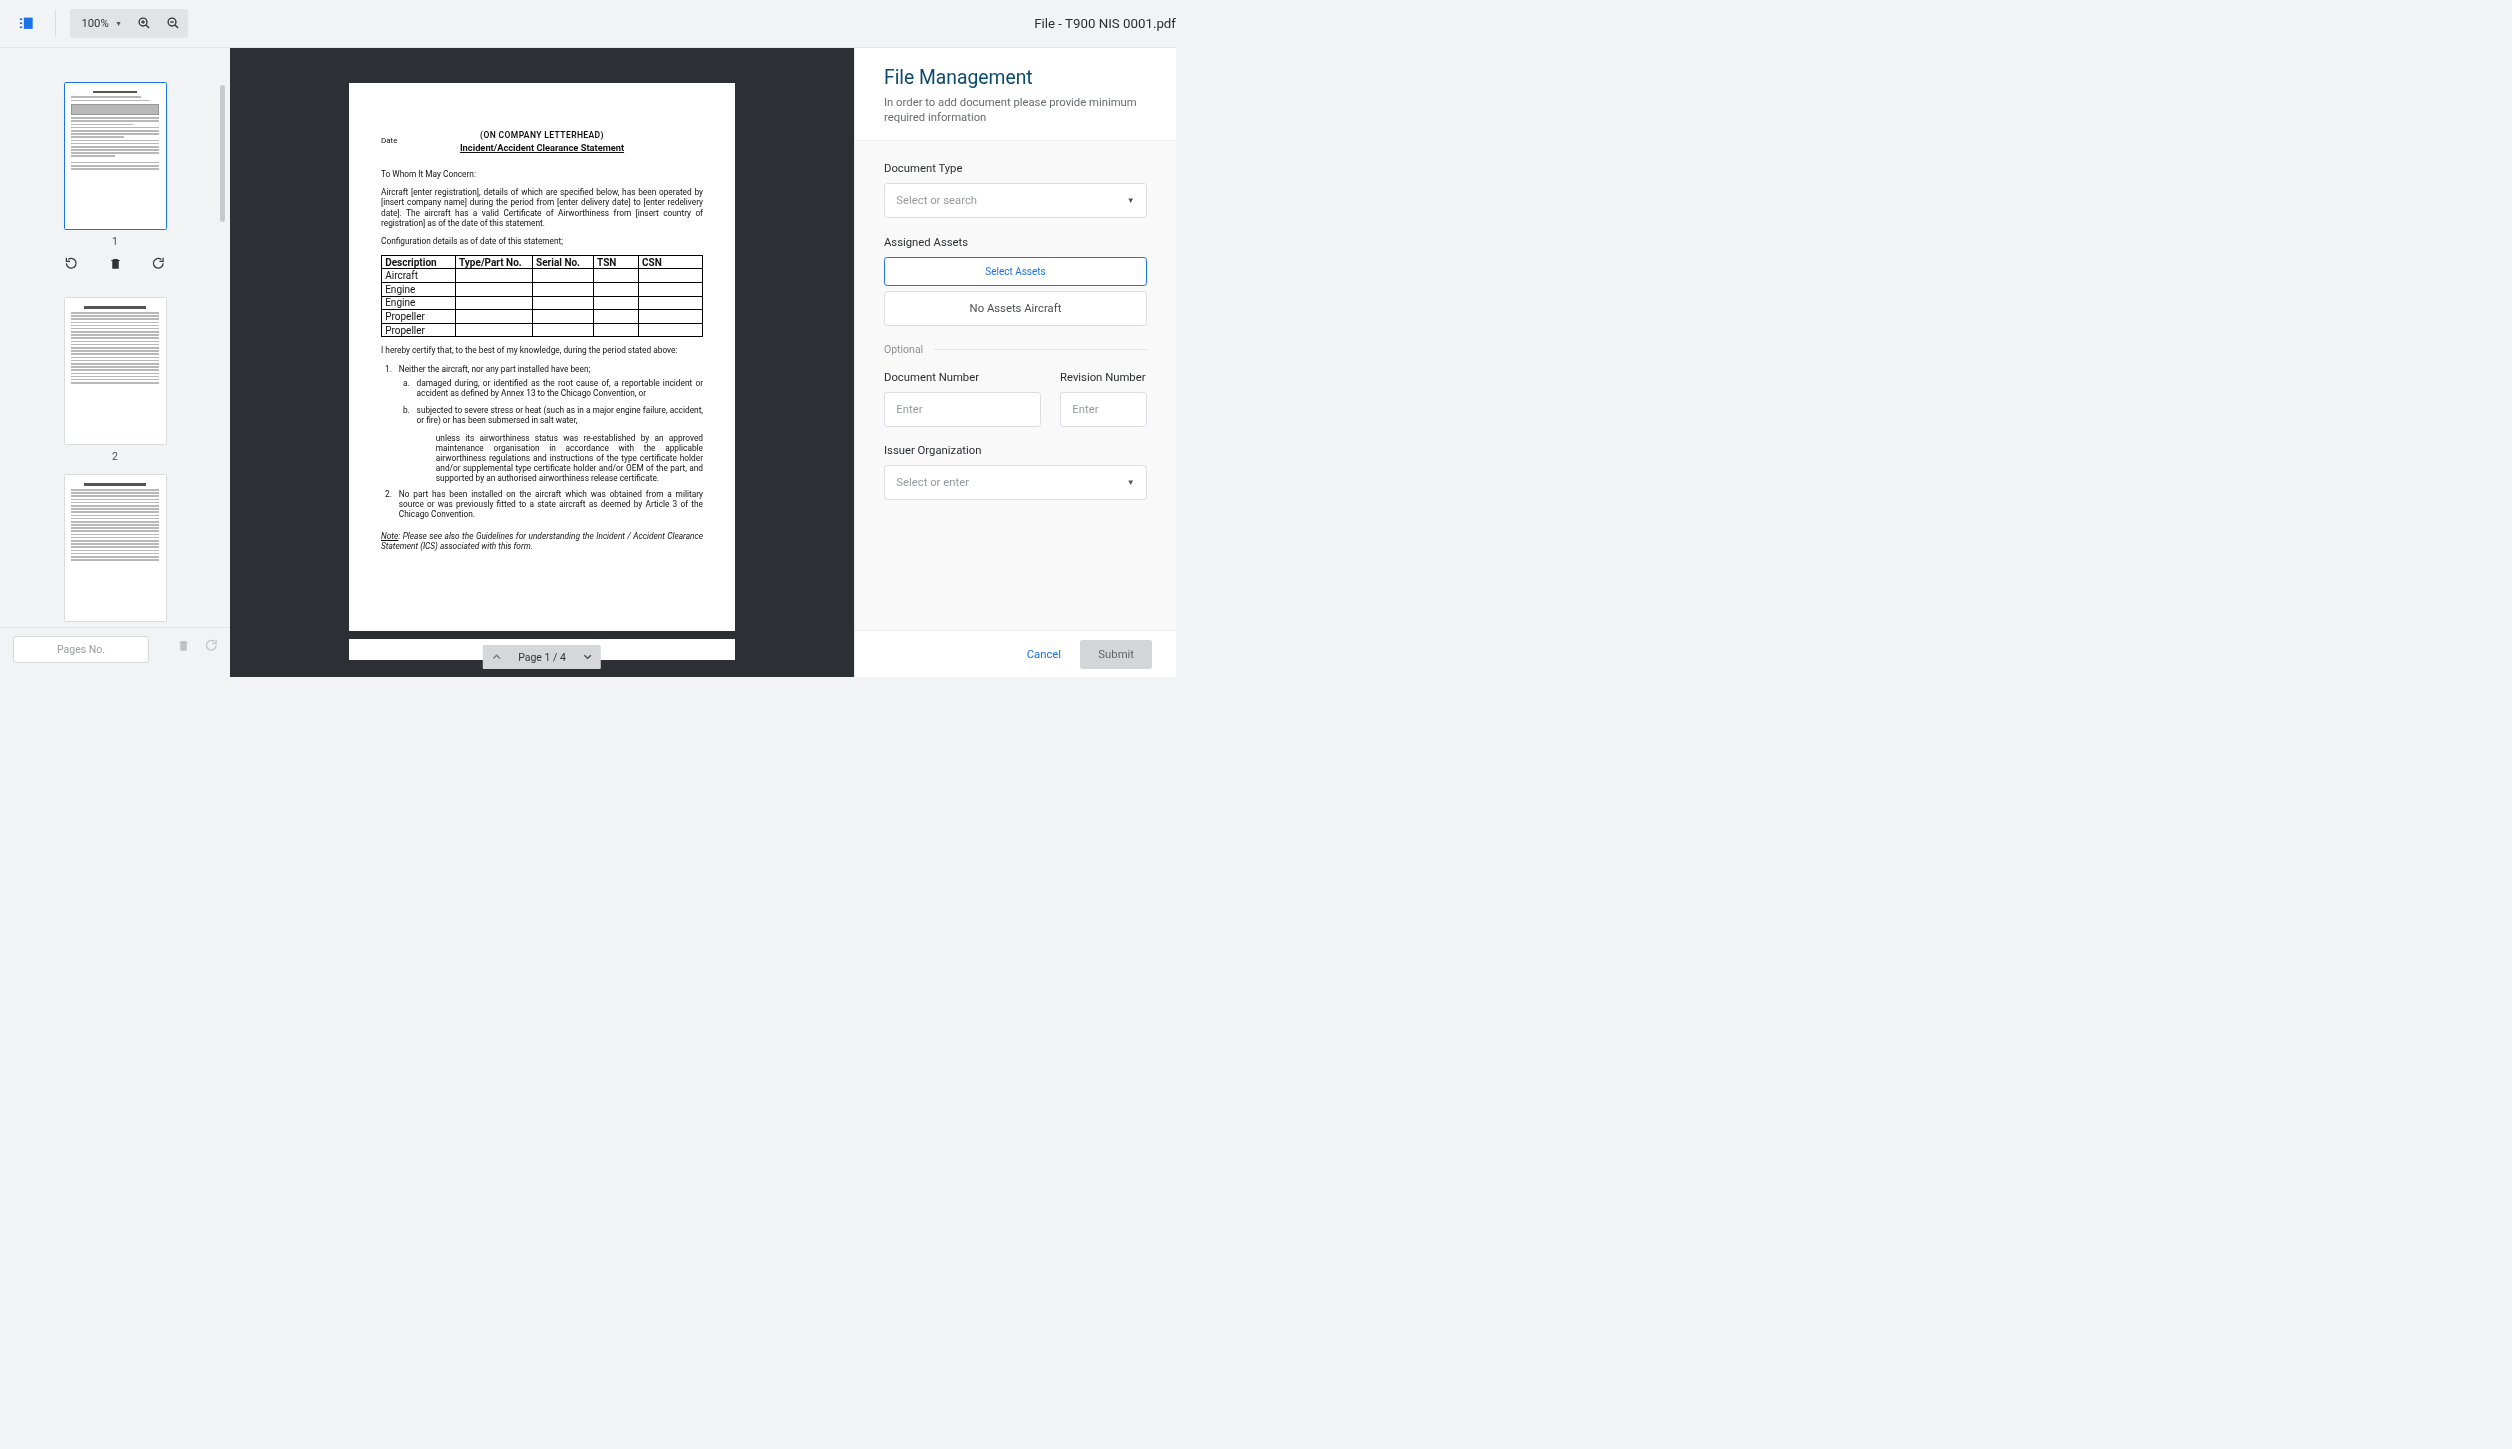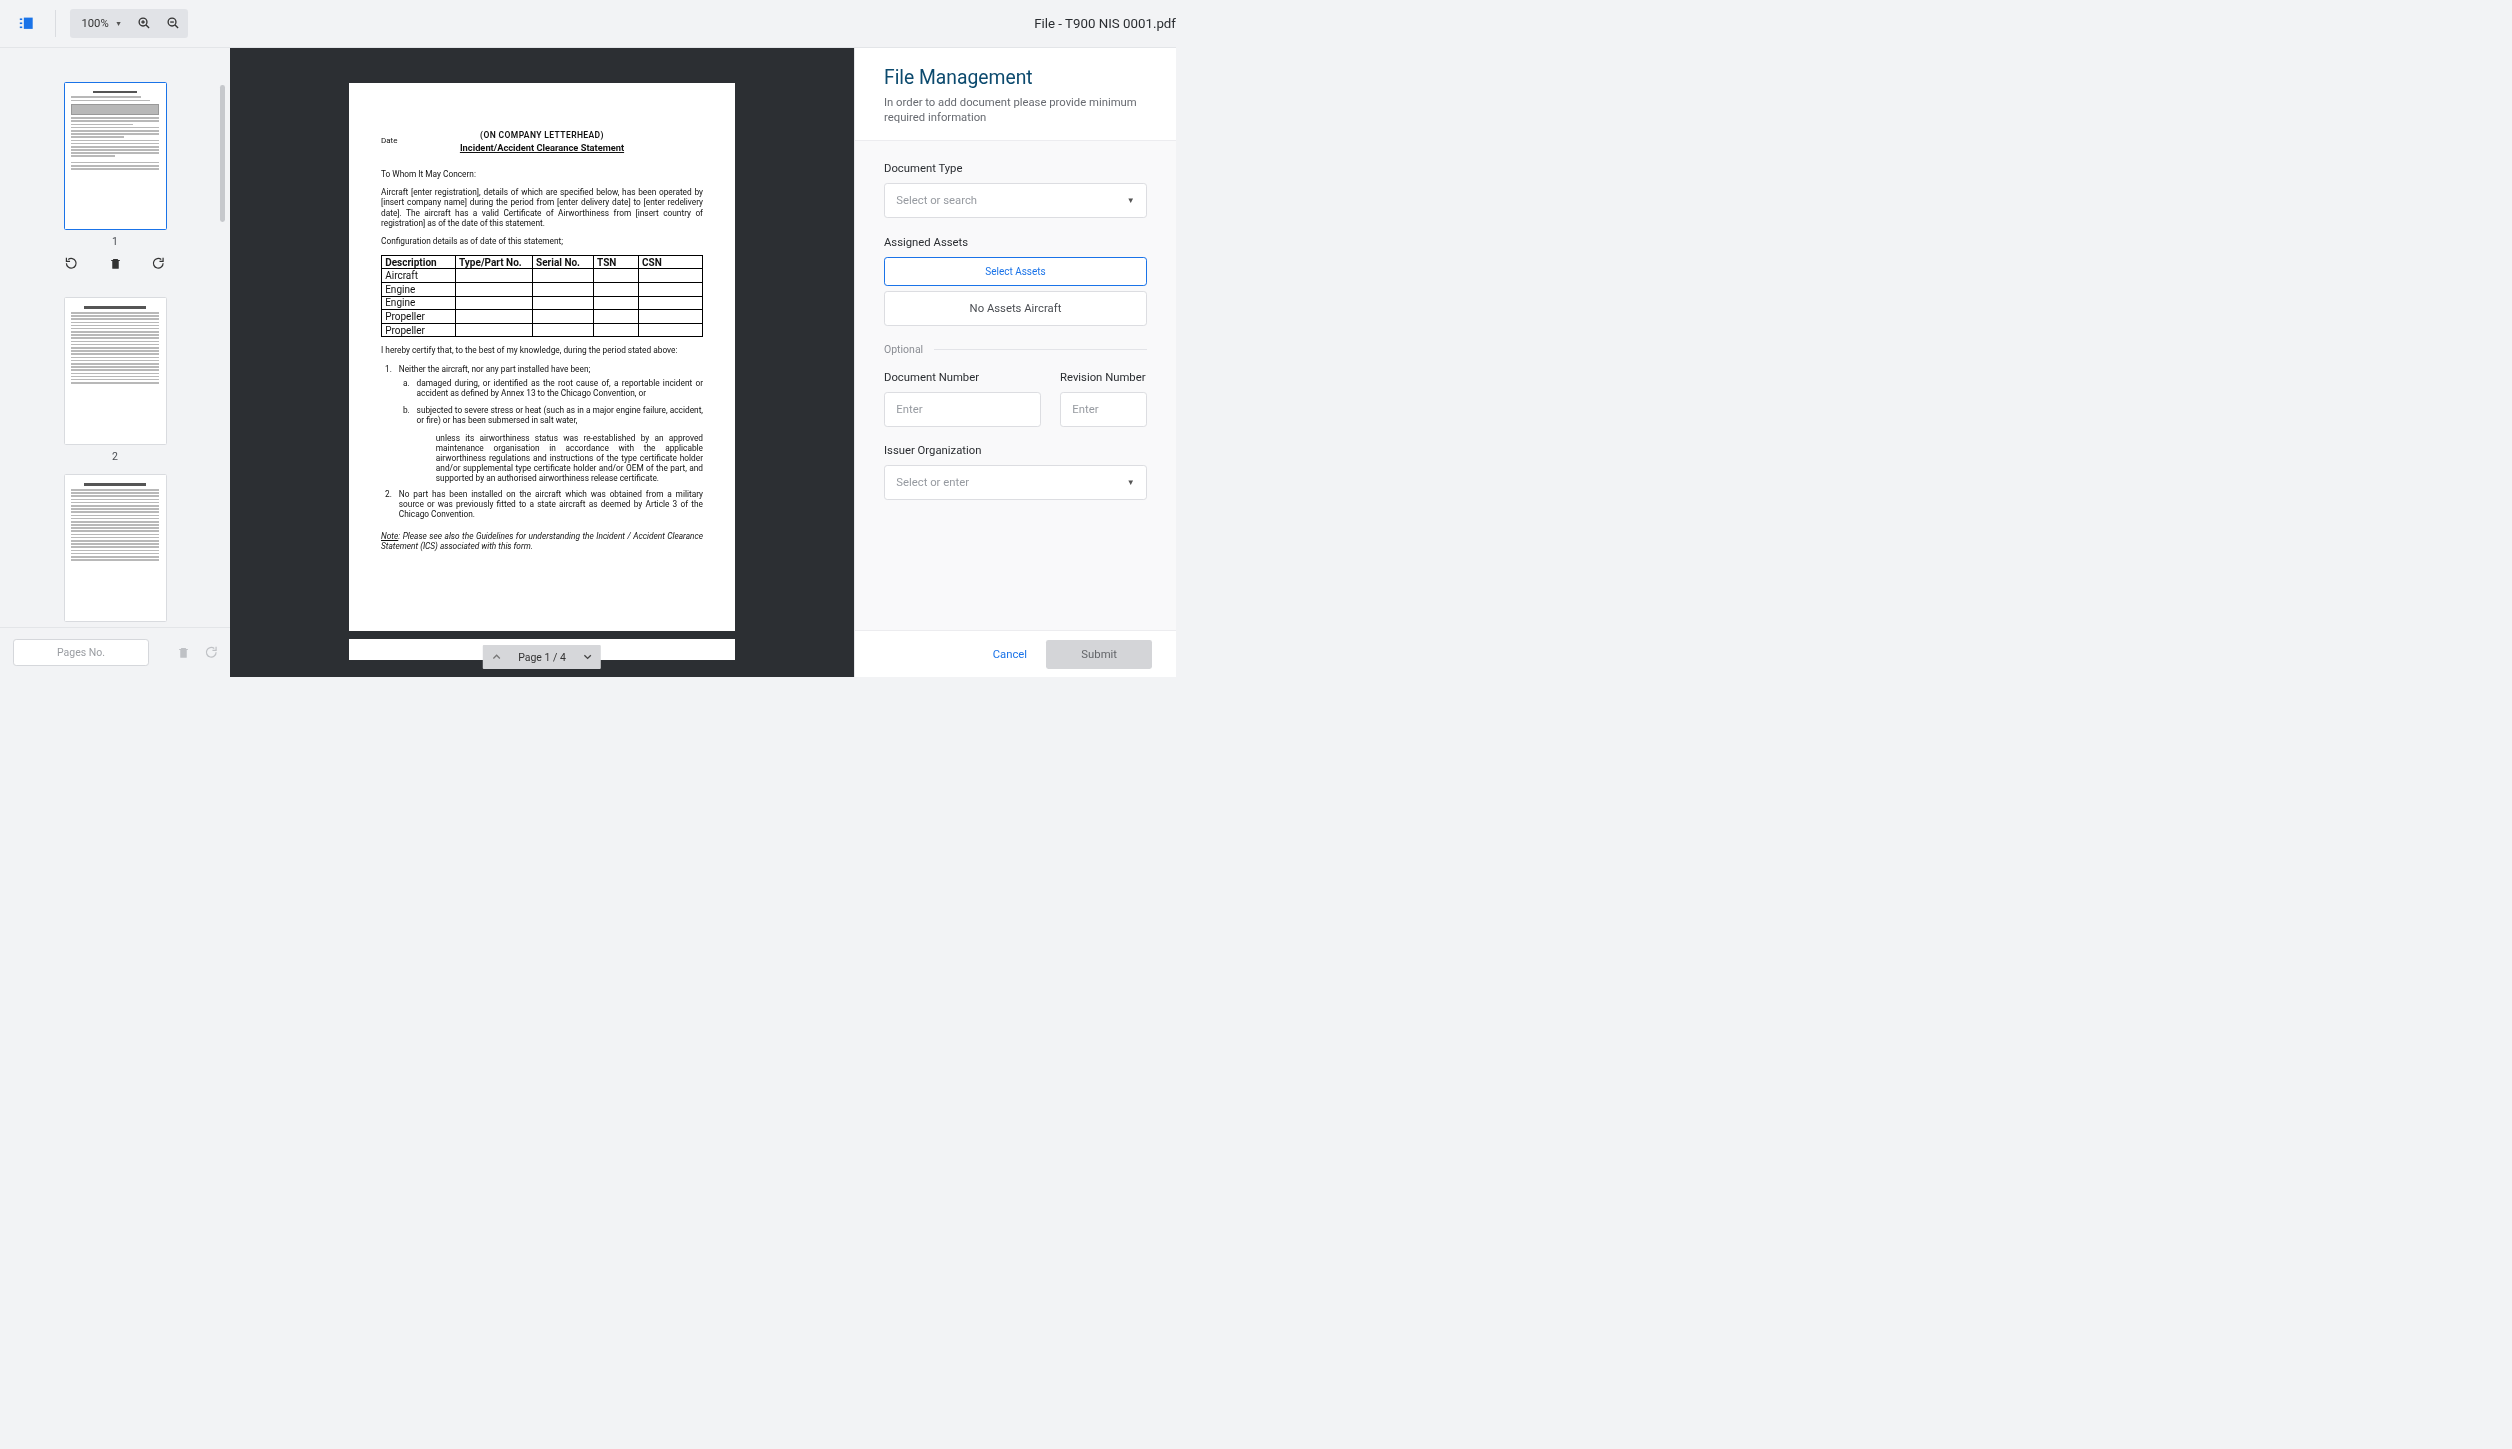--- a/index.html
+++ b/index.html
@@ -129,22 +129,22 @@
   .thumb-fake-lines .hdr {
     height: 2.4px; background: #555; width: 50%; margin: 1.6px auto 3.2px auto;
   }
   .thumb-fake-lines .tbl {
     height: 11.3px; border: 0.4px solid #999; margin: 2.4px 0;
   }
 
   .thumbs-footer {
     border-top: 0.8px solid #e3e5e8;
     height: 50px;
-    display: flex; align-items: center; gap: 14px;
-    padding: 0 13px;
+    display: flex; gap: 14px;
+    padding: 8px 13px;
   }
   .pages-input {
     flex: 0 0 90px;
     height: 27px;
     border: 0.8px solid #d5d7db;
     border-radius: 3.2px;
     background: #fff;
     font-size: 10.5px; color: #333;
     text-align: center;
   }
@@ -321,21 +321,21 @@
     padding: 0 24px;
     background: #fff;
   }
   .btn-text {
     background: none; border: none;
     color: #1a73e8; font-size: 11.3px; cursor: pointer;
   }
   .btn-primary {
     background: #d4d5d8; color: #636569;
     border: none; border-radius: 2.4px;
-    height: 29px; padding: 0 35px;
+    height: 29px; padding: 0 18px;
     font-size: 11.3px;
     cursor: not-allowed;
   }
 
   
   svg { display: block; }
 </style>
 </head>
 <body>
 

